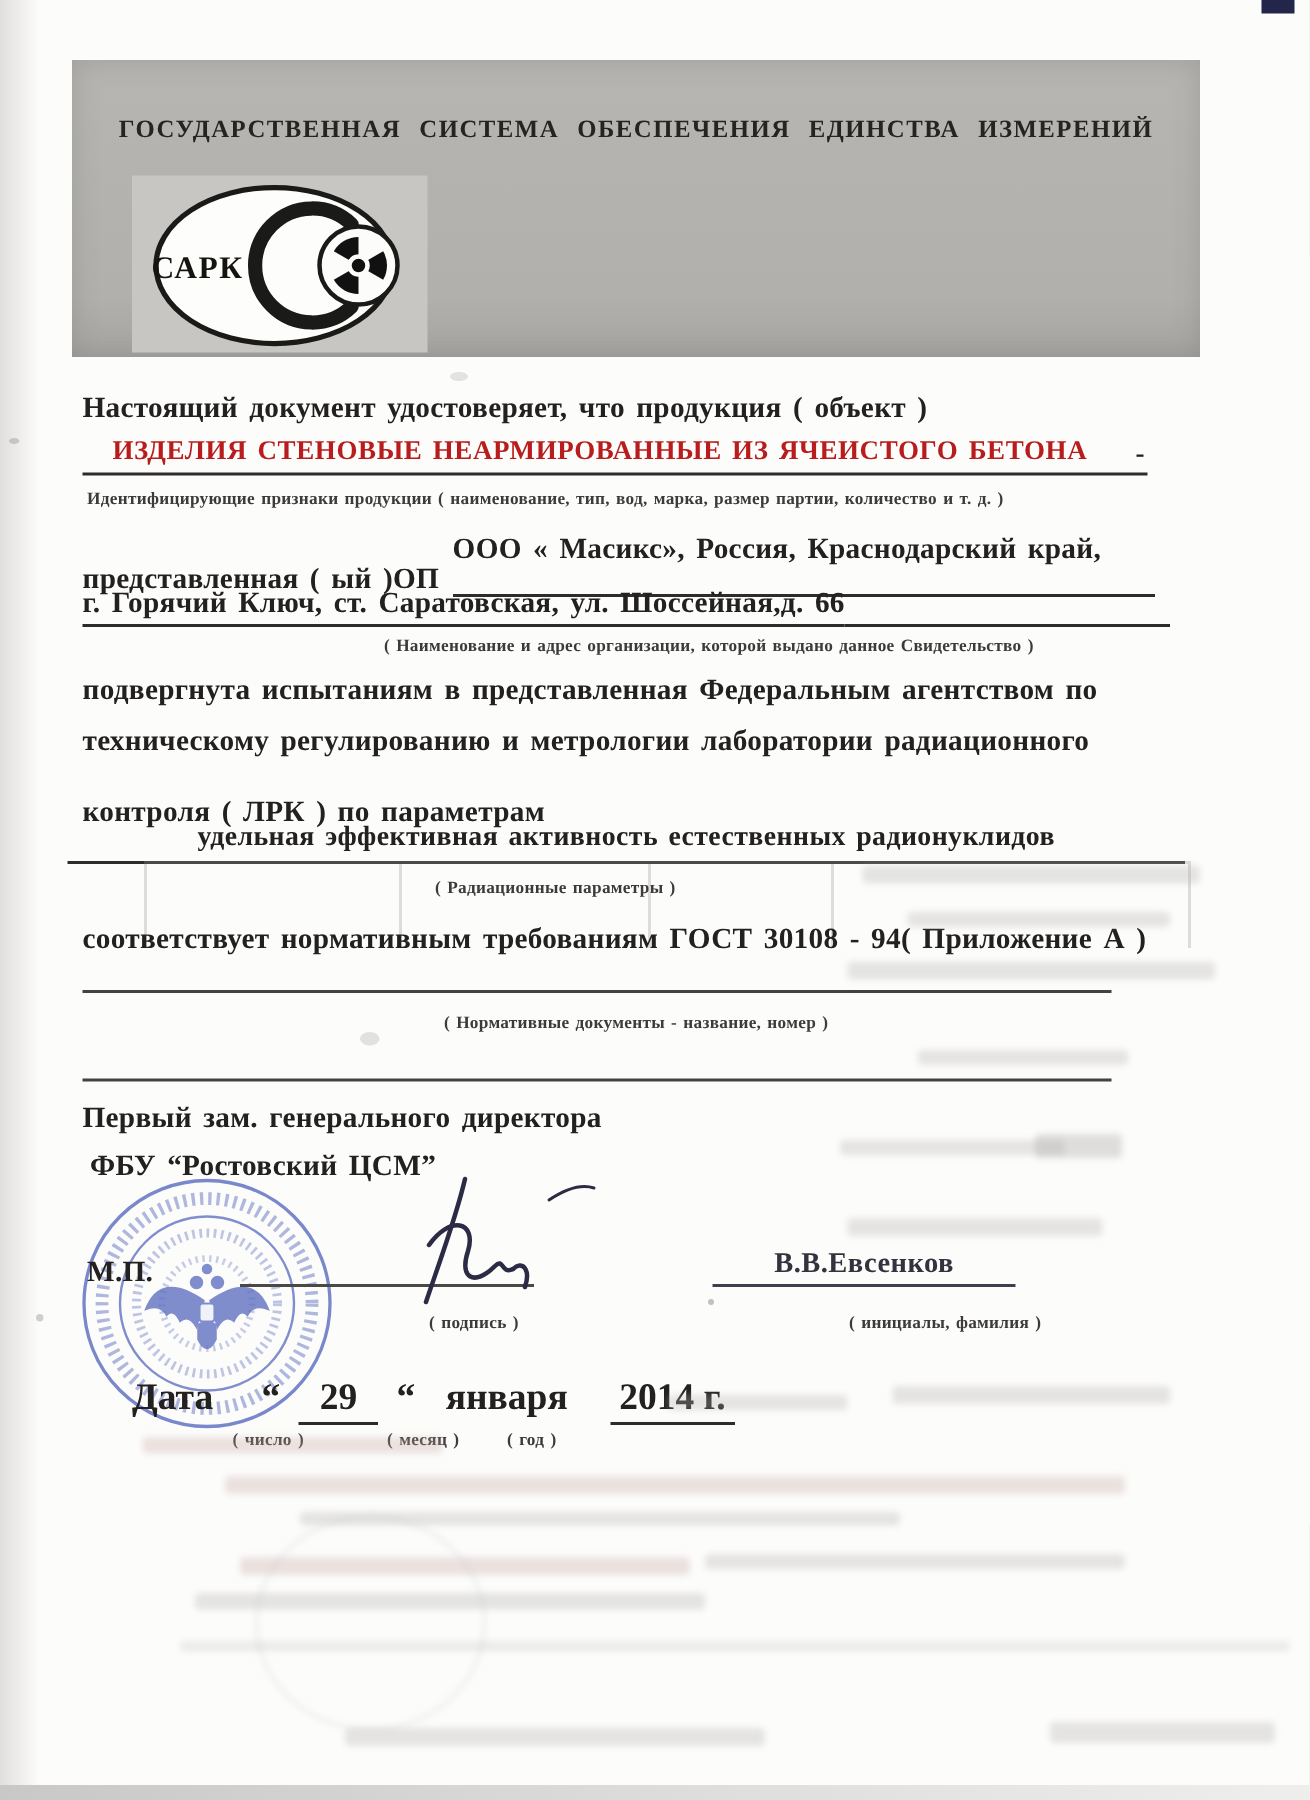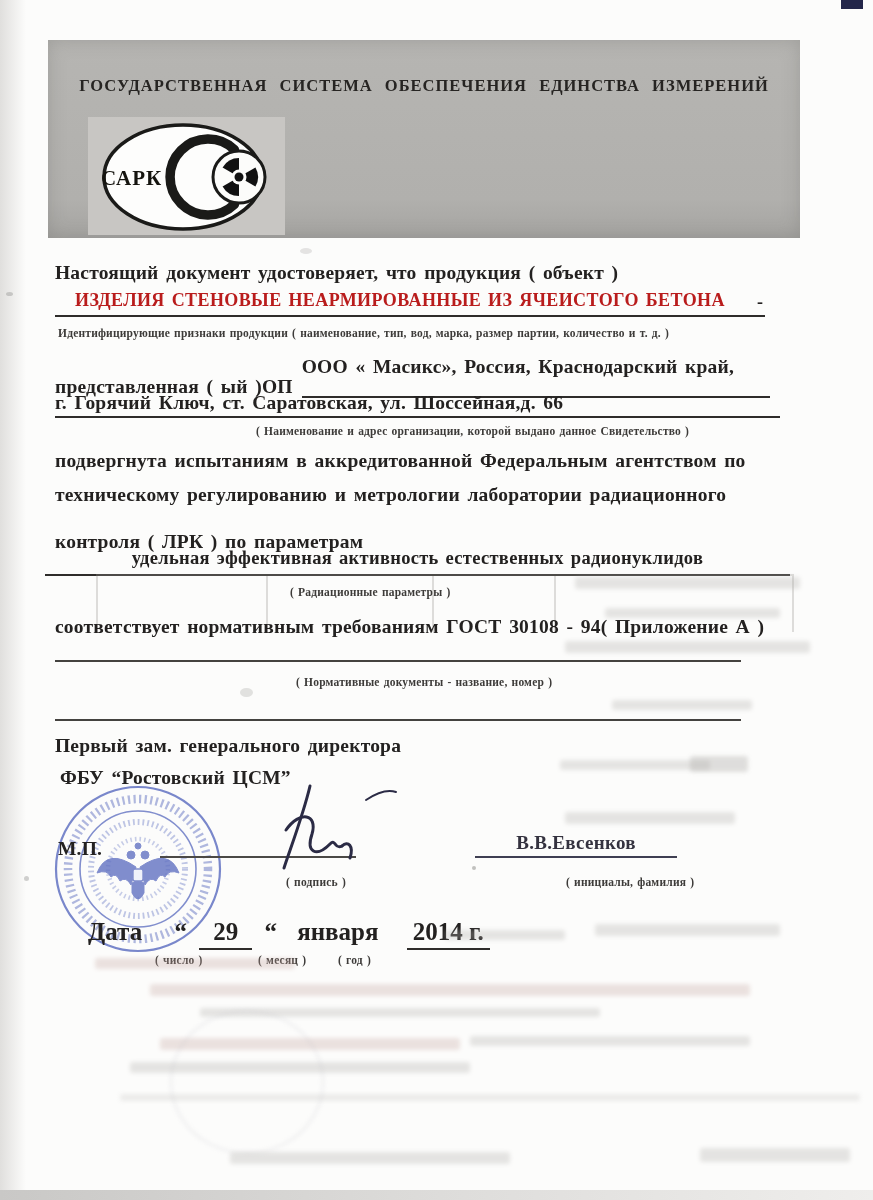--- a/index.html
+++ b/index.html
@@ -113,21 +113,21 @@
     <span class="fill"></span>
   </div>
 
   <div class="tl flexline" style="left:55px;top:392px;width:725px;">
     <span class="ul-line" style="padding-bottom:2px;">г. Горячий Ключ, ст. Саратовская, ул. Шоссейная,д. 66</span>
     <span class="fill"></span>
   </div>
 
   <div class="cap" style="left:256px;top:425px;">( Наименование и адрес организации, которой выдано данное Свидетельство )</div>
 
-  <div class="tl" style="left:55px;top:450px;">подвергнута испытаниям в аккредитованной Федеральным агентством по</div>
+  <div class="tl" style="left:55px;top:450px;">подвергнута испытаниям в представленная Федеральным агентством по</div>
   <div class="tl" style="left:55px;top:484px;">техническому регулированию и метрологии лаборатории  радиационного</div>
   <div class="tl" style="left:55px;top:518px;margin-top:13px;">контроля ( ЛРК ) по  параметрам</div>
 
   <div class="paramline">
     <span>удельная эффективная активность естественных радионуклидов</span>
   </div>
   <div class="cap" style="left:290px;top:586px;">( Радиационные параметры )</div>
 
   <div class="gtable">
     <div class="gt"></div>

